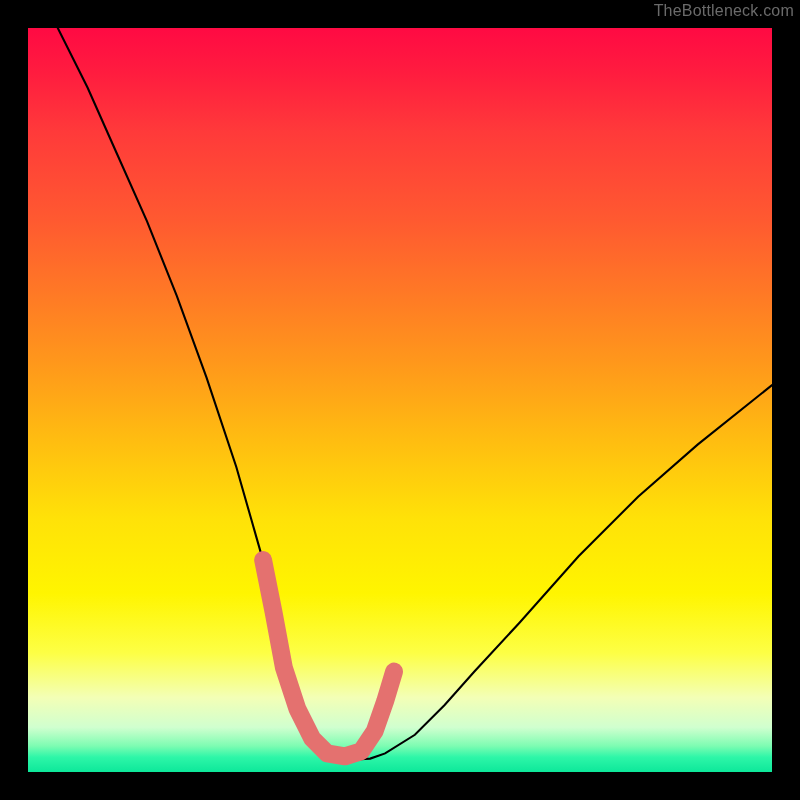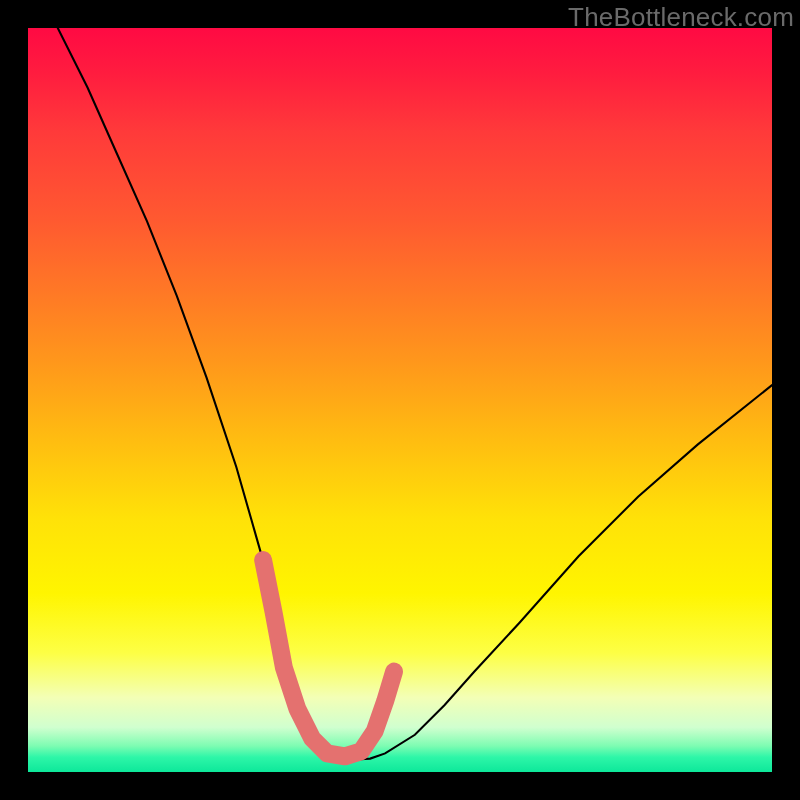--- a/index.html
+++ b/index.html
@@ -40,21 +40,21 @@
       #7dfcb2 96.5%,
       #2ef6a8 98%,
       #0de89a 100%
     );
   }
   .watermark {
     position: absolute;
     top: 2px;
     right: 6px;
     color: #6a6a6a;
-    font-size: 26px;
+    font-size: 16px;
     font-weight: 500;
     letter-spacing: 0.2px;
     text-shadow: 0 0 1px rgba(0,0,0,0.3);
     user-select: none;
   }
   svg.curve {
     position: absolute;
     inset: 0;
   }
 </style>

